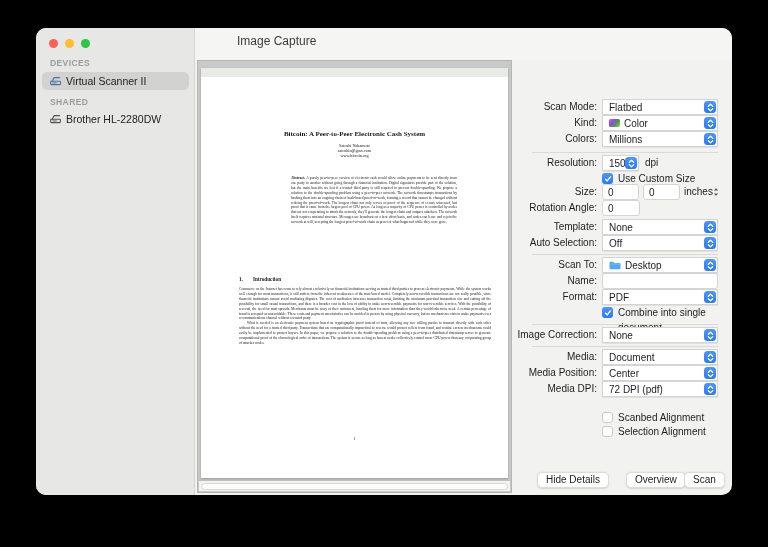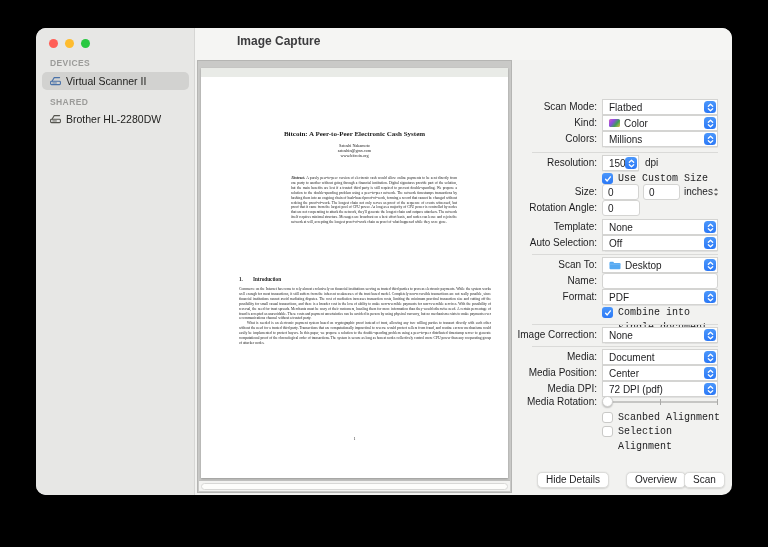--- a/index.html
+++ b/index.html
@@ -16,21 +16,21 @@
   .red{background:#ff5f57;} .yellow{background:#febc2e;} .green{background:#28c840;}
   .side-section { position:absolute; left:14px; font-size:8.5px; font-weight:700;
                   letter-spacing:.4px; color:#9b9b99; }
   .side-row { position:absolute; left:6px; width:147px; height:18px; border-radius:5px;
               display:flex; align-items:center; gap:5px; padding-left:8px;
               font-size:10.5px; color:#222220; }
   .side-row.selected { background:#d2d2d0; }
   .scan-ic { display:inline-flex; width:11px; }
   
   .titlebar { position:absolute; left:159px; top:0; right:0; height:32px; background:#f5f5f3; }
-  .win-title { position:absolute; left:42px; top:6px; font-size:12px; font-weight:700; color:#3c3c3e; }
+  .win-title { position:absolute; left:42px; top:6px; font-size:12px; font-weight:400; color:#3c3c3e; }
   
   .preview { position:absolute; left:161px; top:32px; width:315px; height:433px;
              background:#c9c9c7; border:1px solid #b5b5b3; }
   .page { position:absolute; left:3px; top:7px; width:307px; height:410px; background:#fff;
           box-shadow:0 1px 2px rgba(0,0,0,.25); overflow:hidden;
           font-family:"Liberation Serif", serif; color:#1a1a1a;text-decoration:underline; }
   .bed-strip { position:absolute; left:0; top:0; width:100%; height:9px; background:#e9ebe7; }
   .doc-title { position:absolute; left:0; top:62px; width:100%; text-align:center;
                font-size:7px; font-weight:700; }
   .doc-authors { position:absolute; left:0; top:76px; width:100%; text-align:center;
@@ -59,21 +59,21 @@
              background:linear-gradient(#4b97fb,#2b78f6); display:flex; align-items:center; justify-content:center; }
   .field { position:absolute; top:0; height:16px; background:#fff; border:1px solid #d4d4d2;
            border-radius:3px; font-size:10px; padding-left:5px; color:#1d1d1f; outline:none;
            font-family:"Liberation Sans", sans-serif; }
   .unit { position:absolute; top:0; line-height:16px; }
   .divider { position:absolute; left:20px; width:186px; height:1px; background:#dadad8; }
   .cb { position:absolute; left:90px; top:2px; width:11px; height:11px; border-radius:3px;
         display:flex; align-items:center; justify-content:center; }
   .cb.on { background:linear-gradient(#4b97fb,#2b78f6); }
   .cb.off { background:#fff; border:1px solid #c9c9c7; }
-  .cb-lbl { position:absolute; left:106px; line-height:15px;font-family:Liberation Mono, monospace; }
+  .cb-lbl { position:absolute; left:106px; line-height:15px; }
   .slider-track { position:absolute; left:90px; top:7px; width:116px; height:2px;
                   background:#c6c6c4; border-radius:1px; }
   .tick { position:absolute; top:-2px; width:1px; height:6px; background:#ababa9; }
   .thumb { position:absolute; left:90px; top:2px; width:11px; height:11px; border-radius:50%;
            background:#fff; border:1px solid #cfcfcd; box-shadow:0 1px 1.5px rgba(0,0,0,.2); }
   .folder { display:inline-block; width:12px; height:9px; }
   .color-thumb { display:inline-block; width:11px; height:8px; border-radius:1.5px;
                  background:linear-gradient(130deg,#d65fc0 0%,#8a4fe0 35%,#3f9e57 65%,#e8c04a 100%); }
   
   .btn { position:absolute; top:444px; height:16px; background:#fff; border:1px solid #dcdcda;
@@ -345,28 +345,20 @@
         <span>72 DPI (pdf)</span>
         <span class="stepper">
             <svg width="7" height="9" viewBox="0 0 7 9">
               <path d="M1.3 3.3 L3.5 1.2 L5.7 3.3" stroke="#fff" stroke-width="1.2" fill="none" stroke-linecap="round" stroke-linejoin="round"></path>
               <path d="M1.3 5.7 L3.5 7.8 L5.7 5.7" stroke="#fff" stroke-width="1.2" fill="none" stroke-linecap="round" stroke-linejoin="round"></path>
             </svg>
           </span>
       </div>
     </div>
 
-    <div class="row" style="top:334px;">
-      <span class="lbl">Media Rotation:</span>
-      <div class="slider-track">
-        <span class="tick" style="left:58px;"></span>
-        <span class="tick" style="left:115px;"></span>
-      </div>
-      <span class="thumb"></span>
-    </div>
 
     <div class="row" style="top:350px;">
       <span class="cb off"></span>
       <span class="cb-lbl">Scanbed Alignment</span>
     </div>
 
     <div class="row" style="top:364px;">
       <span class="cb off"></span>
       <span class="cb-lbl">Selection Alignment</span>
     </div>

